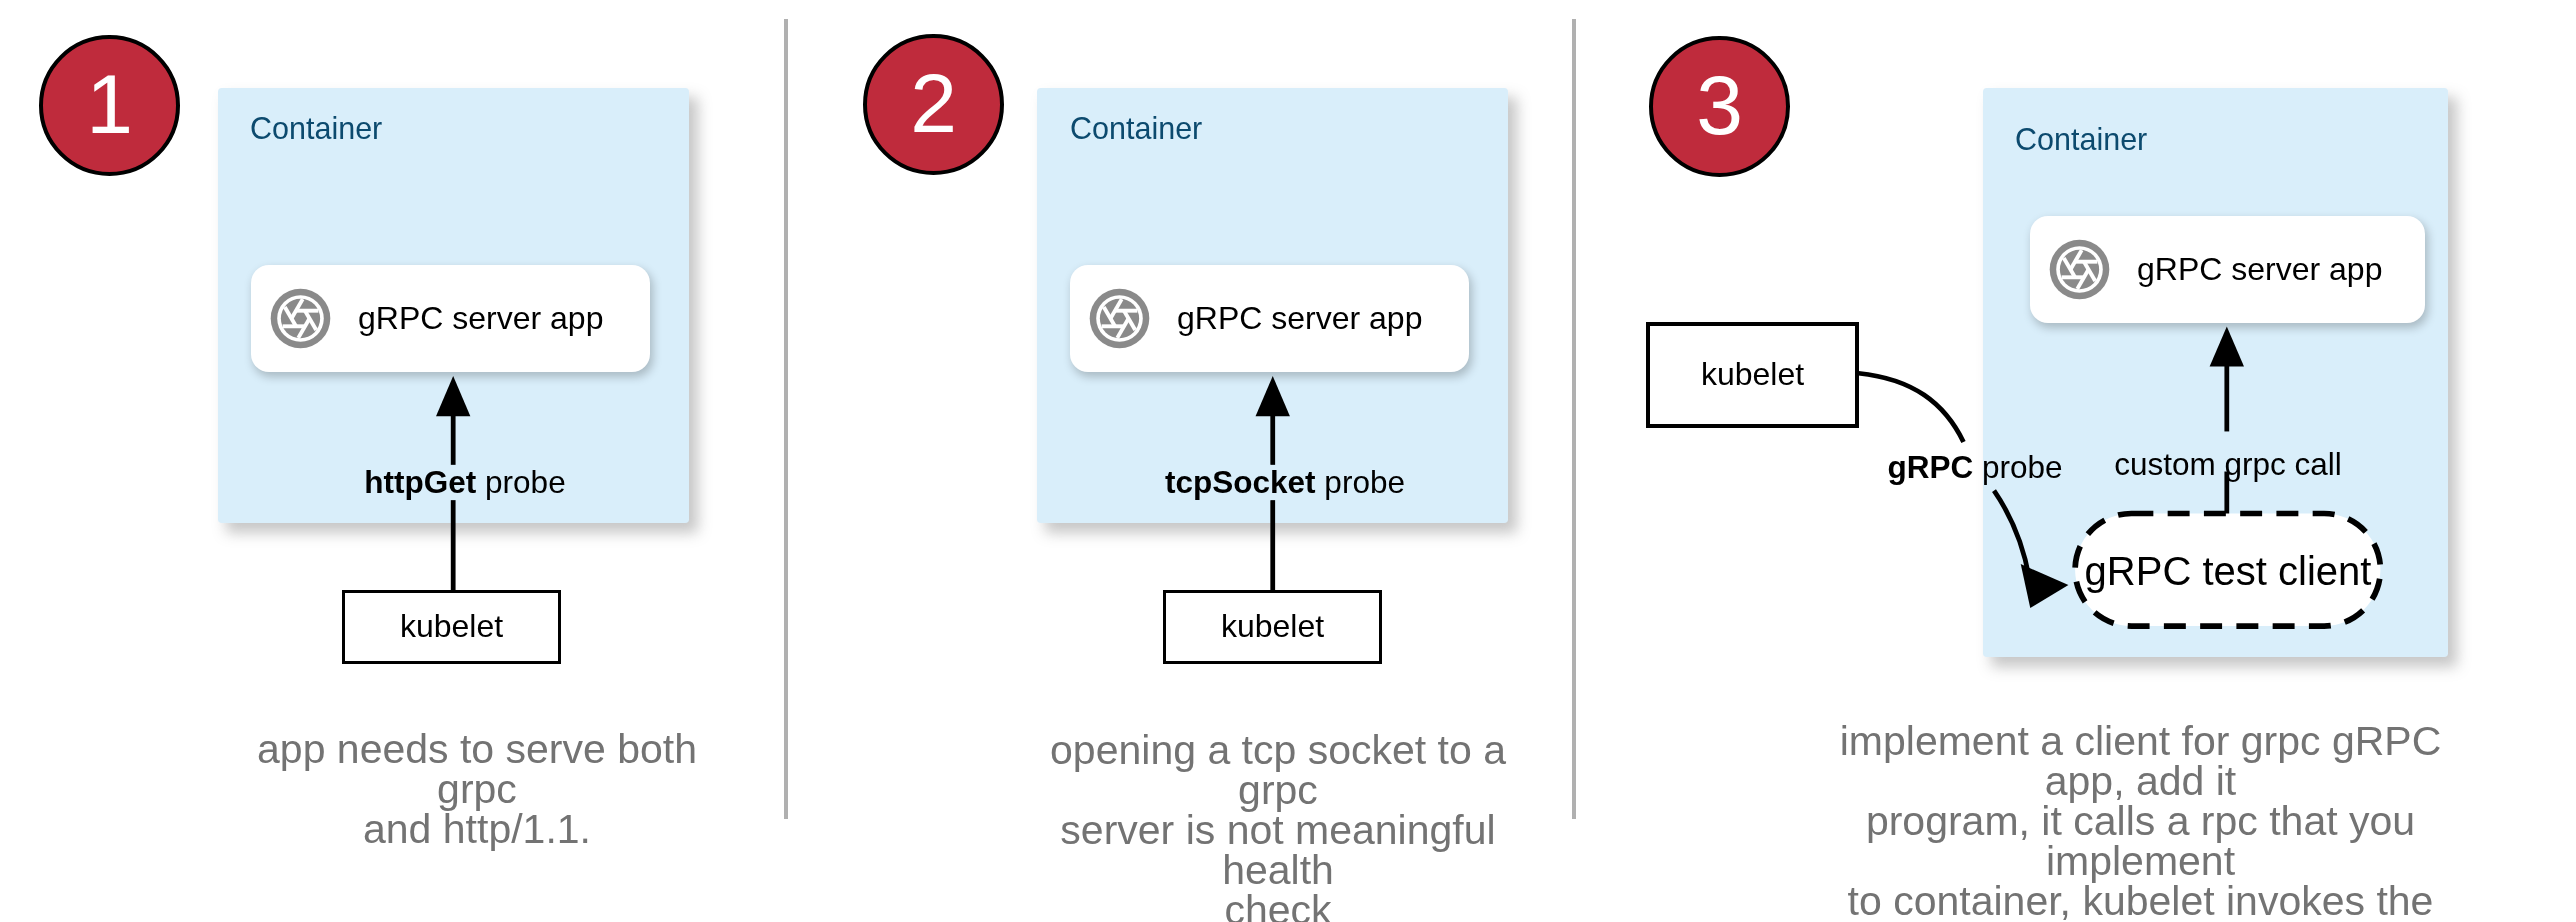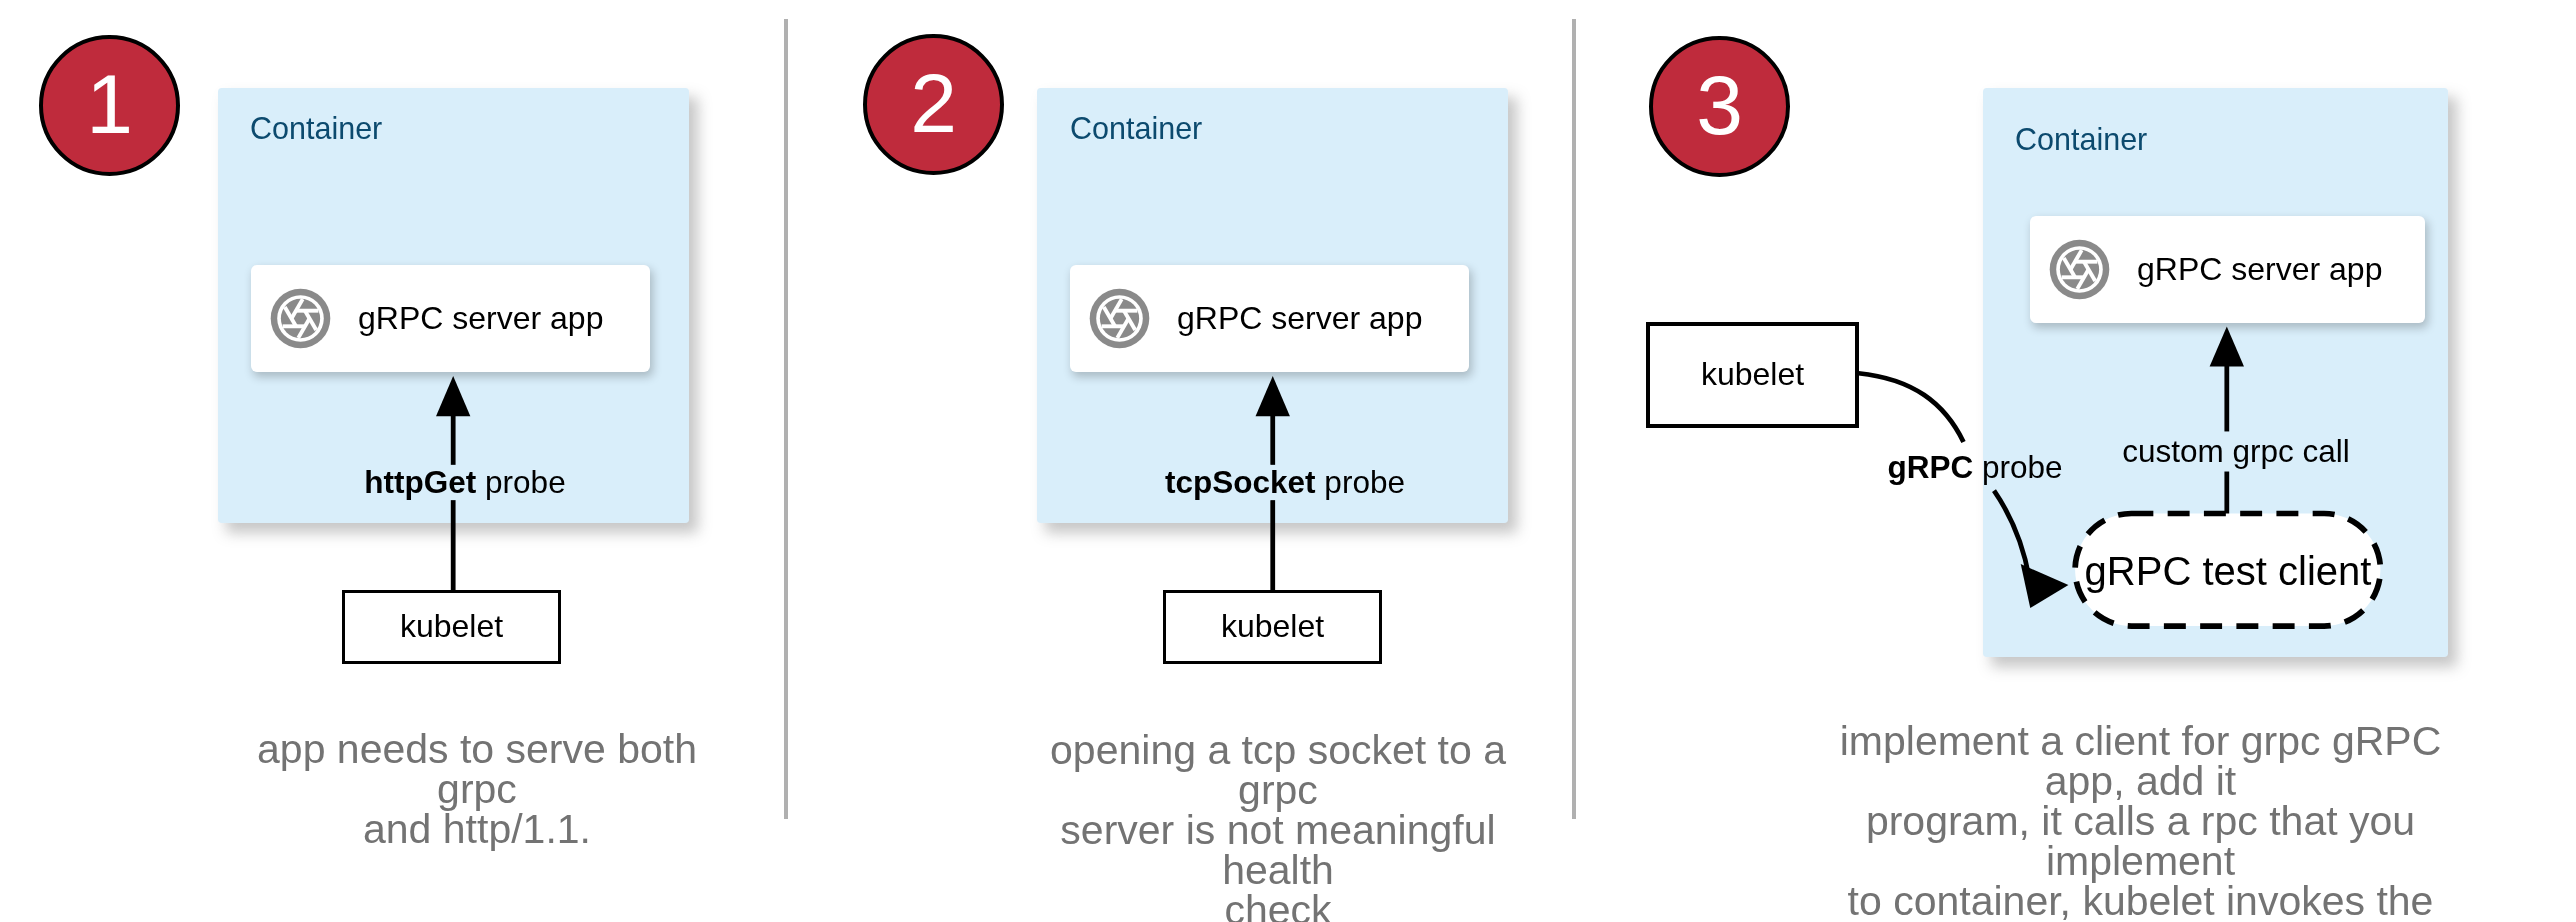--- a/index.html
+++ b/index.html
@@ -43,21 +43,21 @@
     position: absolute;
     font-size: 30.5px;
     color: #0c4a6e;
     white-space: nowrap;
   }
 
   
   .app-box {
     position: absolute;
     background: #ffffff;
-    border-radius: 6px;
+    border-radius: 18px;
     box-shadow: 2.9px 4.8px 9.5px rgba(0,0,0,0.22);
     display: flex;
     align-items: center;
     padding-left: 17px;
     box-sizing: border-box;
   }
   .app-box .icon { flex: 0 0 auto; width: 65px; height: 65px; }
   .app-label { font-size: 32px; margin-left: 25px; white-space: nowrap; }
 
   
@@ -221,21 +221,21 @@
 
     <path d="M 1948 391 C 2005 397 2038 422 2058 463"></path>
     <path d="M 2090 514 C 2112 546 2122 578 2127 606"></path>
     <polygon points="2168,613 2118,591 2128,637"></polygon>
 
     <rect class="stadium" x="2175" y="538" width="320" height="118" rx="59" ry="59"></rect>
   </svg>
 
   <div class="pt-label" style="left:1963px; top:467px;"><b>gRPC</b><span> probe</span></div>
 
-  <div class="pt-label" style="left:2228px; top:451px;margin-left:8px;">custom grpc call</div>
+  <div class="pt-label" style="left:2228px; top:464px;">custom grpc call</div>
 
   <div class="pt-label" style="left:2228px; top:571px; font-size:40px;">gRPC test client</div>
 
   <div class="caption" style="left:1816px; top:721px; width:649px;">
     <div>implement a client for grpc gRPC app, add it</div>
     <div>program, it calls a rpc that you implement</div>
     <div>to container, kubelet invokes the client</div>
   </div>
 
 </div>

